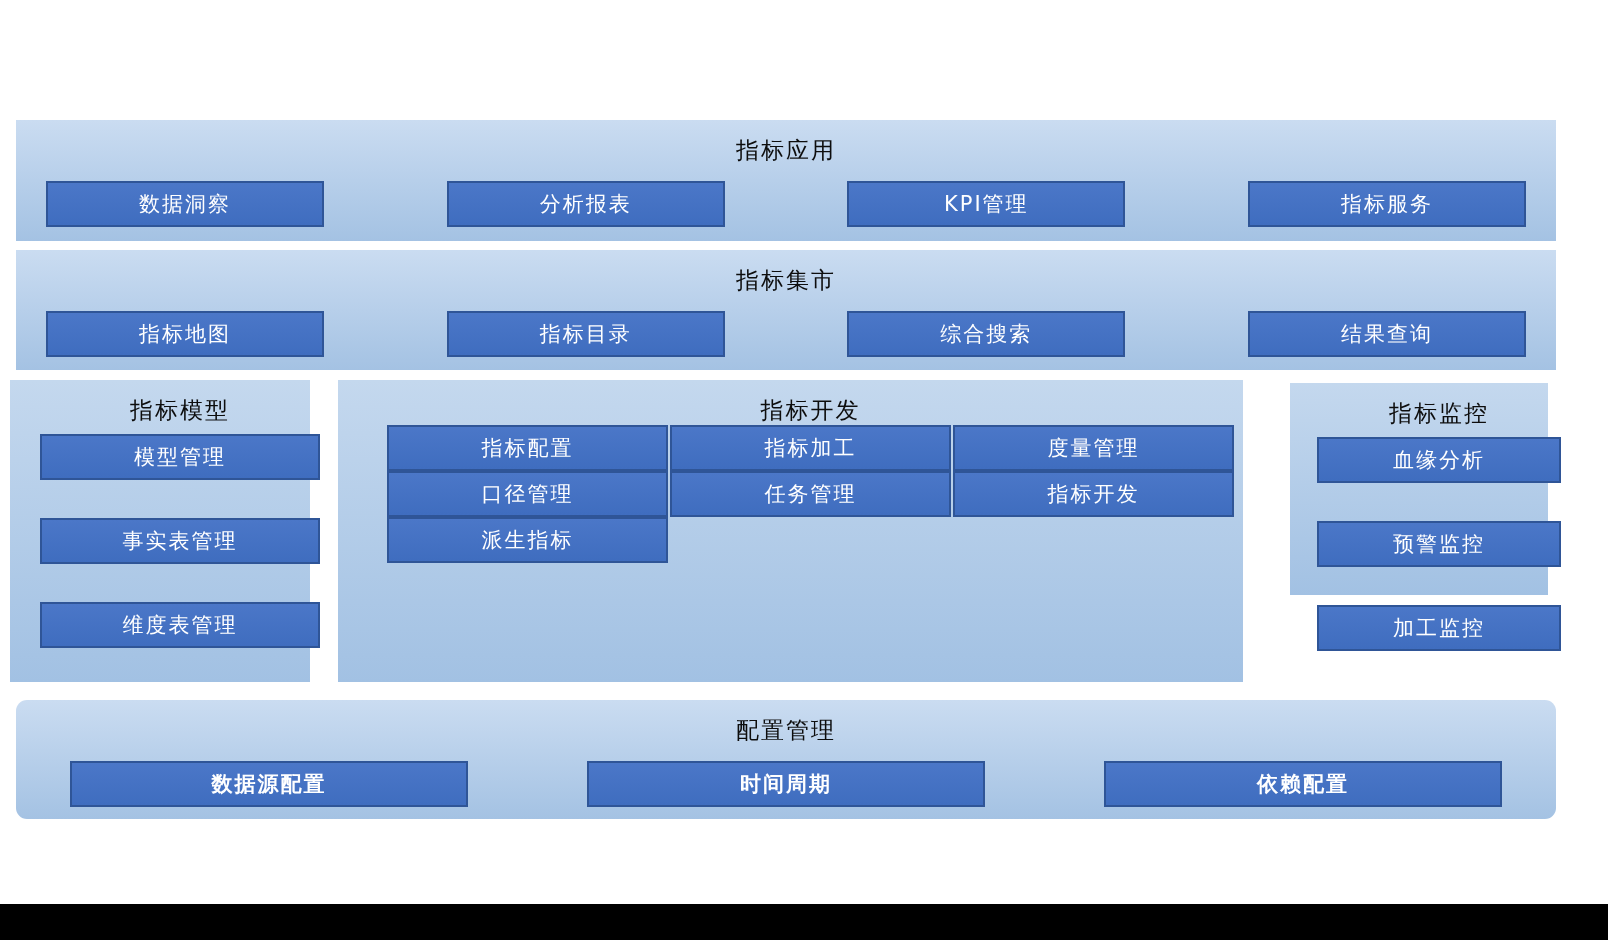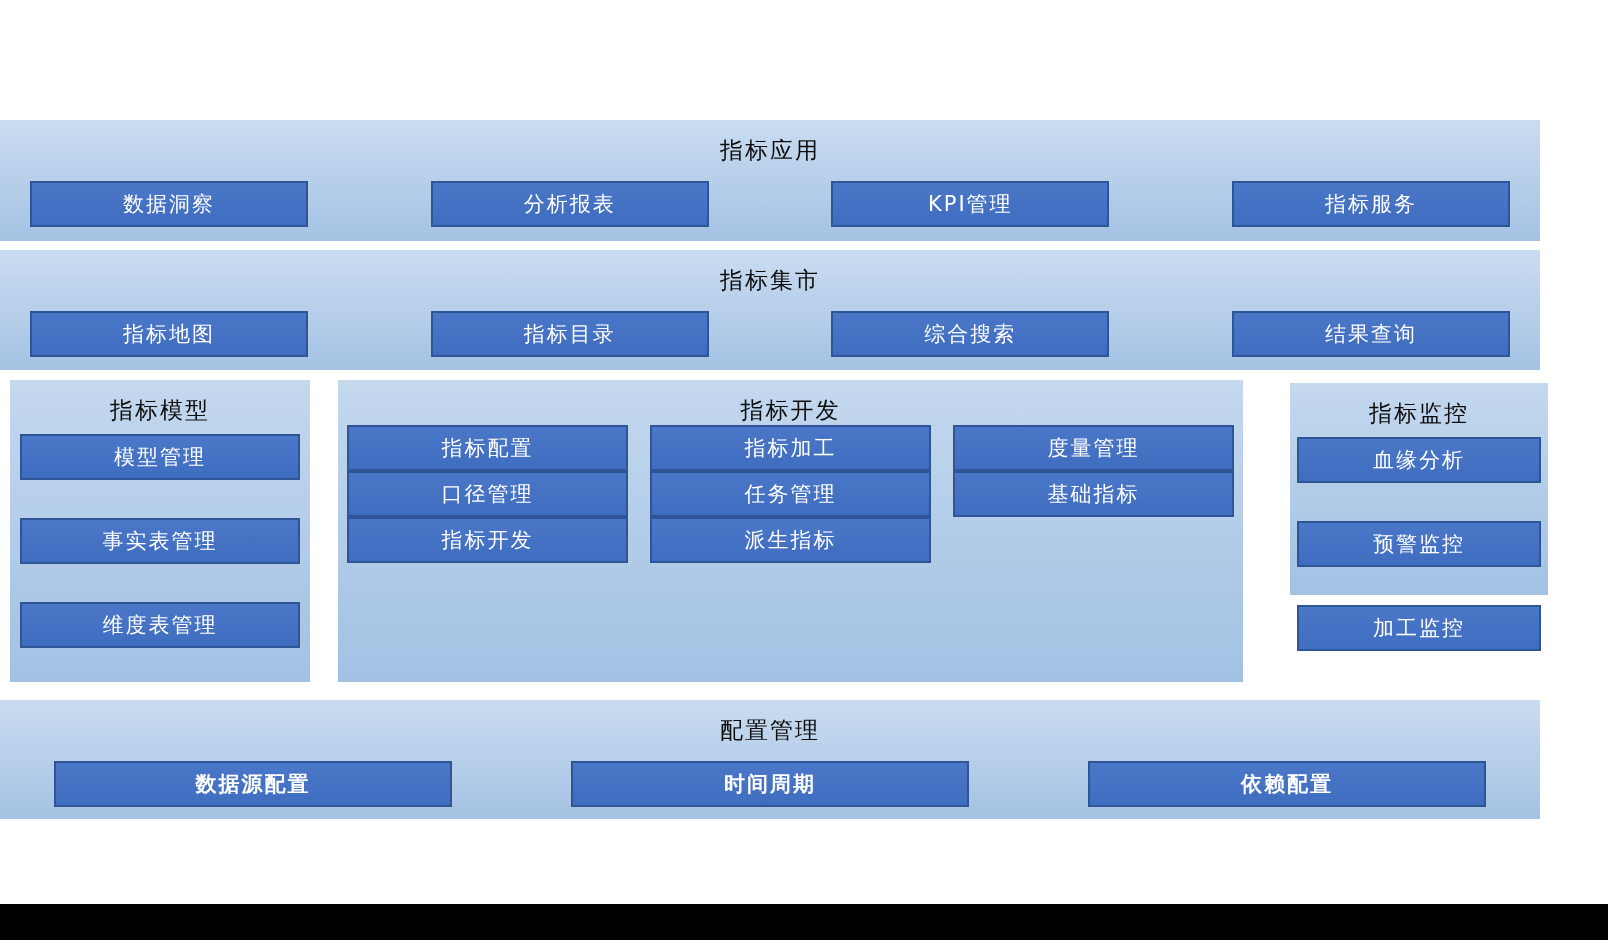--- a/index.html
+++ b/index.html
@@ -9,29 +9,30 @@
   body {
     width: 1608px;
     height: 940px;
     background: #ffffff;
     position: relative;
     overflow: hidden;
     font-family: "DejaVu Sans", "Liberation Sans", sans-serif;
   }
   .band {
     position: absolute;
-    left: 0;
+    left: 16px;
     width: 1540px;
     background: linear-gradient(180deg, #cadcf1 0%, #a4c2e3 100%);
     box-sizing: border-box;
   }
   .panel {
     position: absolute;
     background: linear-gradient(180deg, #c4d8ee 0%, #a2c1e3 100%);
     box-sizing: border-box;
+    padding-left: 40px;
   }
   .band-title {
     text-align: center;
     font-size: 23px;
     color: #0d0d0d;
     padding-top: 15px;
     letter-spacing: 2px;
     line-height: 30px;
   }
   .box {
@@ -42,21 +43,21 @@
     letter-spacing: 2px;
     display: flex;
     align-items: center;
     justify-content: center;
     height: 46px;
     box-sizing: border-box;
   }
   
   #band-app    { top: 120px; height: 121px; }
   #band-market { top: 250px; height: 120px; }
-  #band-config { top: 700px; height: 119px; }
+  #band-config { top: 700px; height: 119px; border-radius: 11px; }
   .row4 {
     display: flex;
     justify-content: space-between;
     padding: 0 30px;
     margin-top: 16px;
   }
   .row4 .box { width: 278px; }
   .row3 {
     display: flex;
     justify-content: space-between;
@@ -127,21 +128,20 @@
 </div>
 
 <div id="panel-dev" class="panel">
   <div class="band-title">指标开发</div>
   <div class="grid9">
     <div class="box">指标配置</div>
     <div class="box">指标加工</div>
     <div class="box">度量管理</div>
     <div class="box">口径管理</div>
     <div class="box">任务管理</div>
-    <div class="box">基础指标</div>
     <div class="box">指标开发</div>
     <div class="box">派生指标</div>
   </div>
 </div>
 
 <div id="panel-monitor" class="panel">
   <div class="band-title">指标监控</div>
   <div class="stack">
     <div class="box">血缘分析</div>
     <div class="box">预警监控</div>

